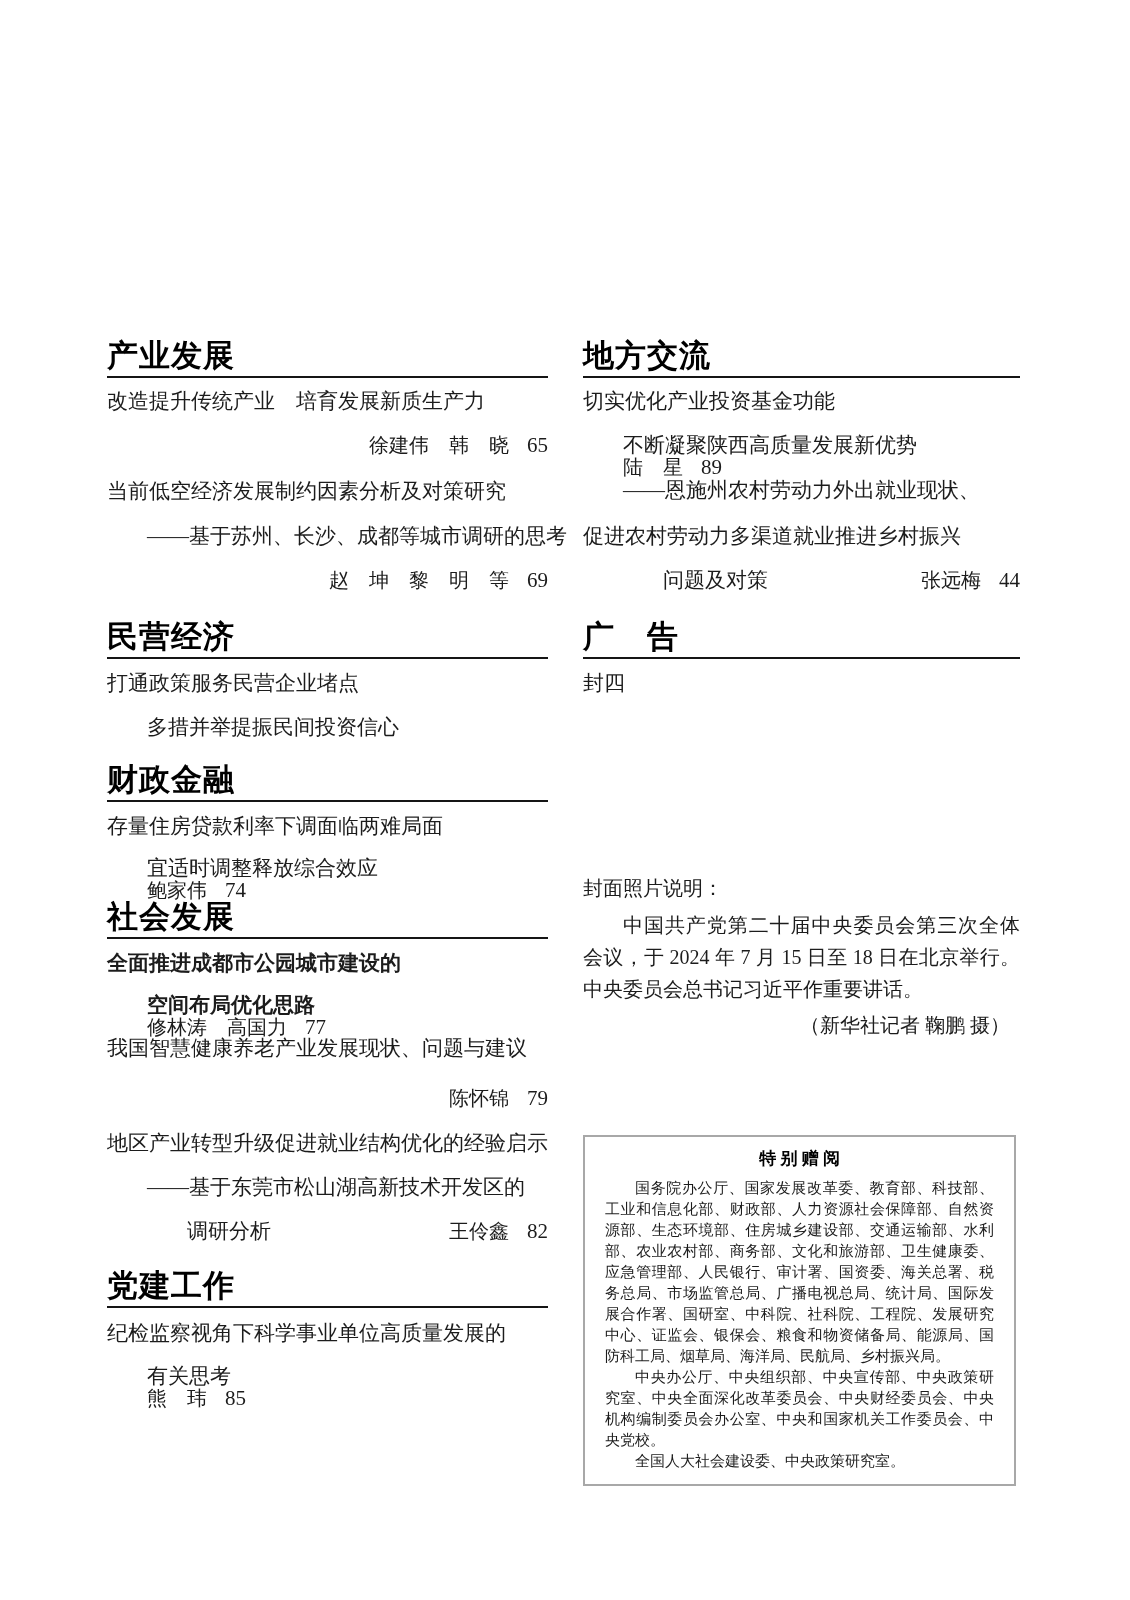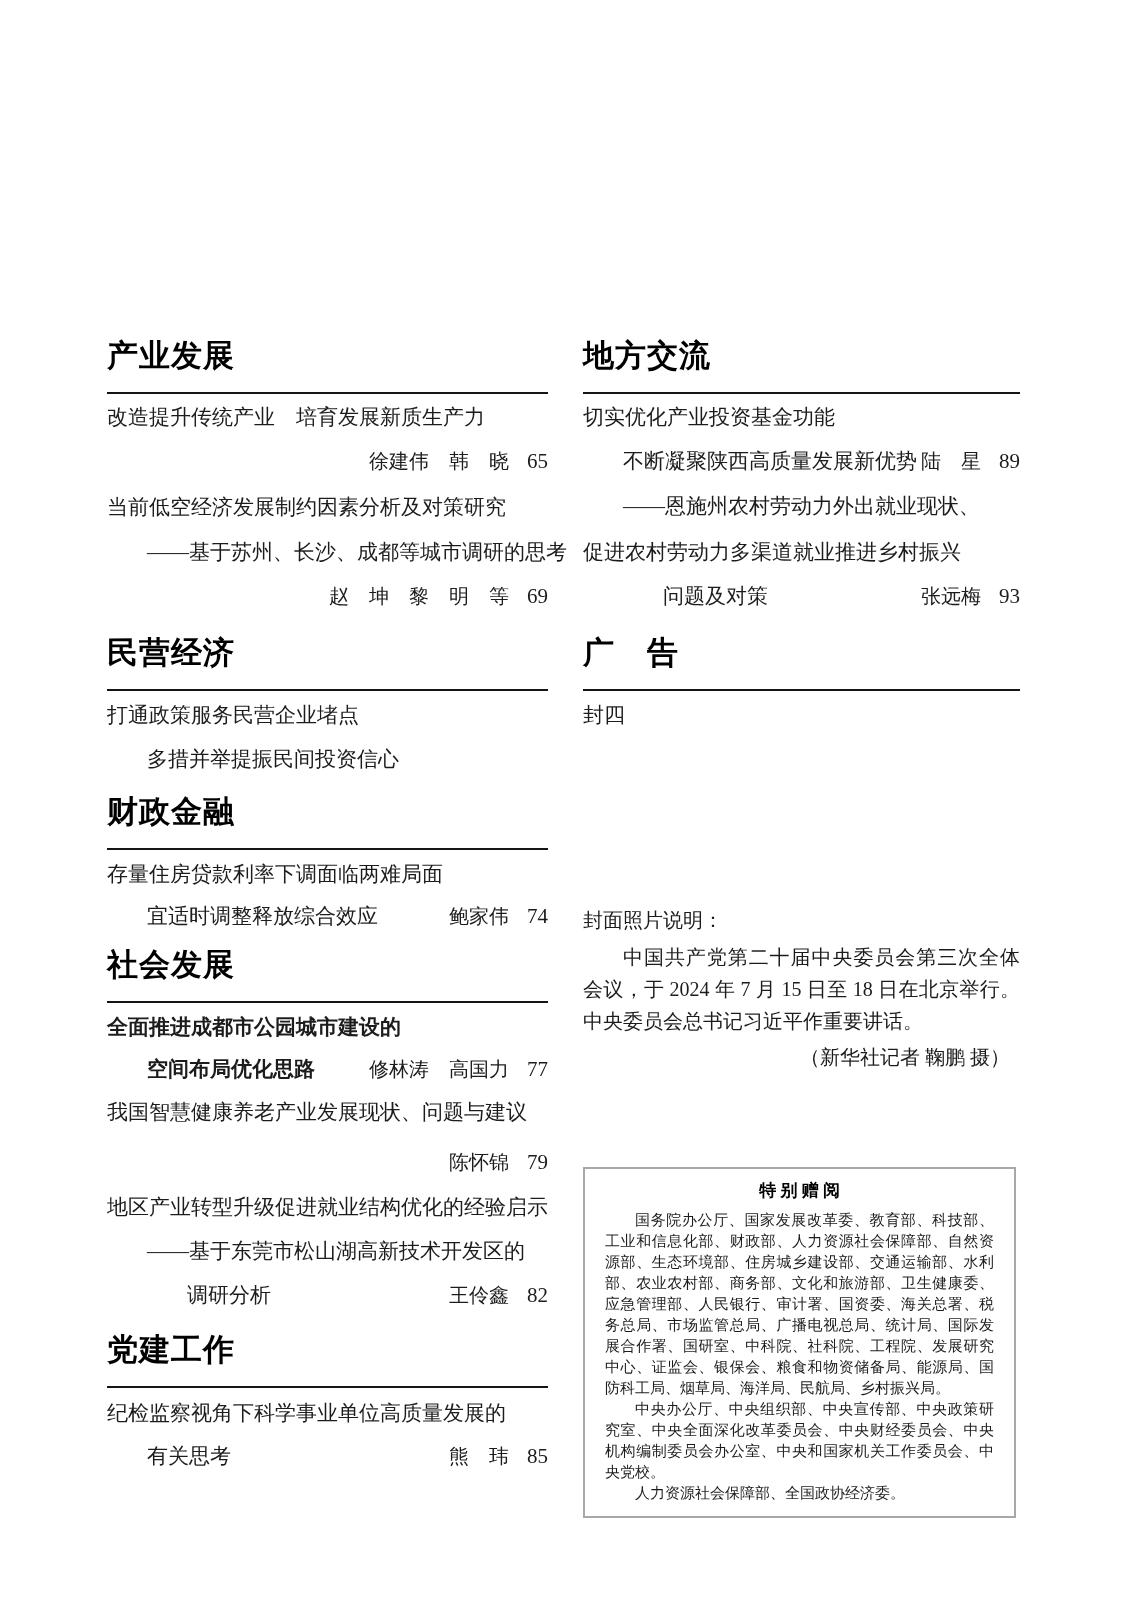--- a/index.html
+++ b/index.html
@@ -14,32 +14,32 @@
   .col{position:absolute;top:338px;}
   #col-left{left:107px;width:441px;}
   #col-right{left:583px;width:437px;}
 
   .sec-heading{
     font-size:31px;
     line-height:36px;
     font-weight:bold;
     color:#000;
     letter-spacing:1px;
-    padding-bottom:18px;
+    padding-bottom:2px;
     border-bottom:2px solid #151515;
     margin:0;
   }
   .line{
     font-size:21px;
     line-height:22px;
     height:22px;
     white-space:nowrap;
   }
   .flexline{display:flex;justify-content:space-between;align-items:baseline;}
-  .ind1{padding-left:40px;}
+  .ind1{padding-left:40px;flex-direction:column;}
   .ind2{padding-left:80px;}
   .boldline{font-weight:bold;}
   .kai{font-family:"Liberation Serif","DejaVu Serif",serif;}
   .authors{font-size:20px;}
   .pg{font-size:21px;margin-left:18px;}
   .author-line{text-align:right;}
   .right-part{white-space:nowrap;}
 
   
   #cover-note{margin-top:183px;}
@@ -134,32 +134,32 @@
   <div class="line" style="margin-top:12px">切实优化产业投资基金功能</div>
   <div class="line ind1 flexline" style="margin-top:22px">
     <span>不断凝聚陕西高质量发展新优势</span>
     <span class="right-part"><span class="authors kai">陆　星</span><span class="pg">89</span></span>
   </div>
 
   <div class="line ind1 kai" style="margin-top:23px">——恩施州农村劳动力外出就业现状、</div>
   <div class="line" style="margin-top:24px">促进农村劳动力多渠道就业推进乡村振兴</div>
   <div class="line ind2 flexline" style="margin-top:22px">
     <span class="kai">问题及对策</span>
-    <span class="right-part"><span class="authors kai">张远梅</span><span class="pg">93</span></span>
+    <span class="right-part"><span class="authors kai">张远梅</span><span class="pg">44</span></span>
   </div>
 
   <h2 class="sec-heading" style="margin-top:28px">广　告</h2>
   <div class="line" style="margin-top:13px">封四</div>
 
   <div id="cover-note">
     <div class="cover-label">封面照片说明：</div>
     <p class="cover-body kai">中国共产党第二十届中央委员会第三次全体会议，于 2024 年 7 月 15 日至 18 日在北京举行。中央委员会总书记习近平作重要讲话。</p>
     <div class="cover-credit kai">（新华社记者 鞠鹏 摄）</div>
   </div>
 
   <div id="special-box">
     <p class="box-title">特 别 赠 阅</p>
     <p class="box-para kai">国务院办公厅、国家发展改革委、教育部、科技部、工业和信息化部、财政部、人力资源社会保障部、自然资源部、生态环境部、住房城乡建设部、交通运输部、水利部、农业农村部、商务部、文化和旅游部、卫生健康委、应急管理部、人民银行、审计署、国资委、海关总署、税务总局、市场监管总局、广播电视总局、统计局、国际发展合作署、国研室、中科院、社科院、工程院、发展研究中心、证监会、银保会、粮食和物资储备局、能源局、国防科工局、烟草局、海洋局、民航局、乡村振兴局。</p>
     <p class="box-para kai">中央办公厅、中央组织部、中央宣传部、中央政策研究室、中央全面深化改革委员会、中央财经委员会、中央机构编制委员会办公室、中央和国家机关工作委员会、中央党校。</p>
-    <p class="box-para kai">人力资源社会保障部、全国政协经济委。</p>
+    <p class="box-para kai">全国人大社会建设委、中央政策研究室。</p>
   </div>
 
 </div>
 
 </body></html>

